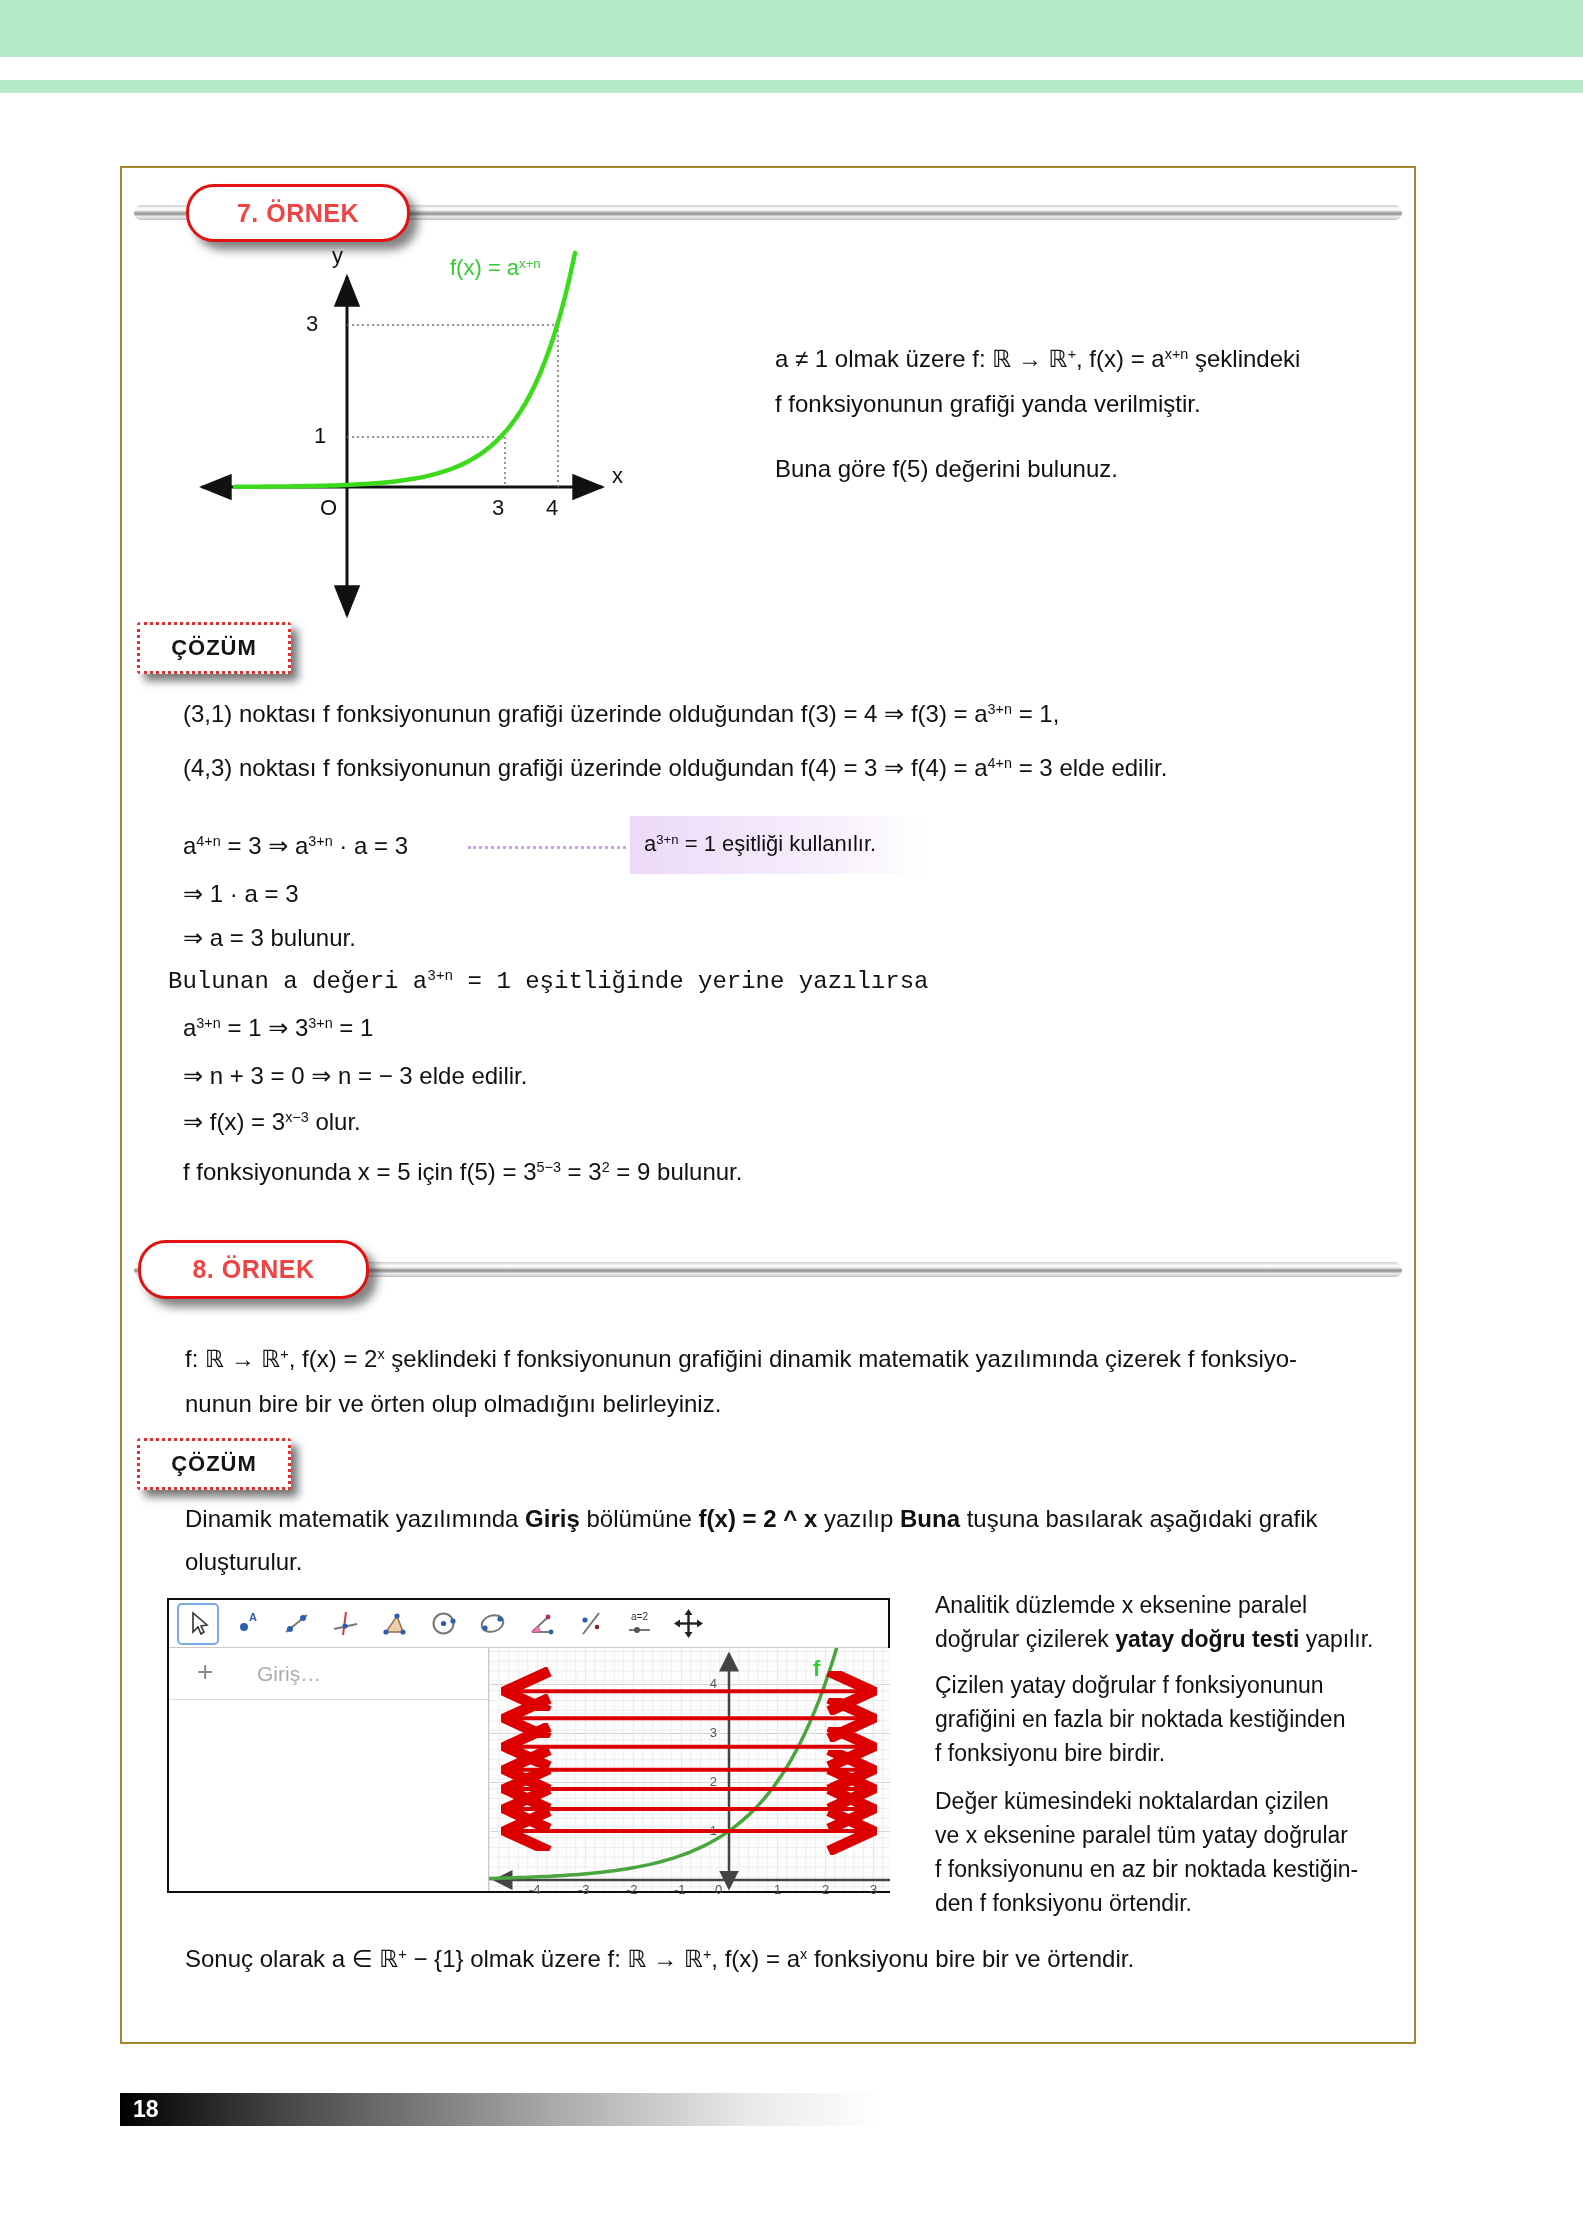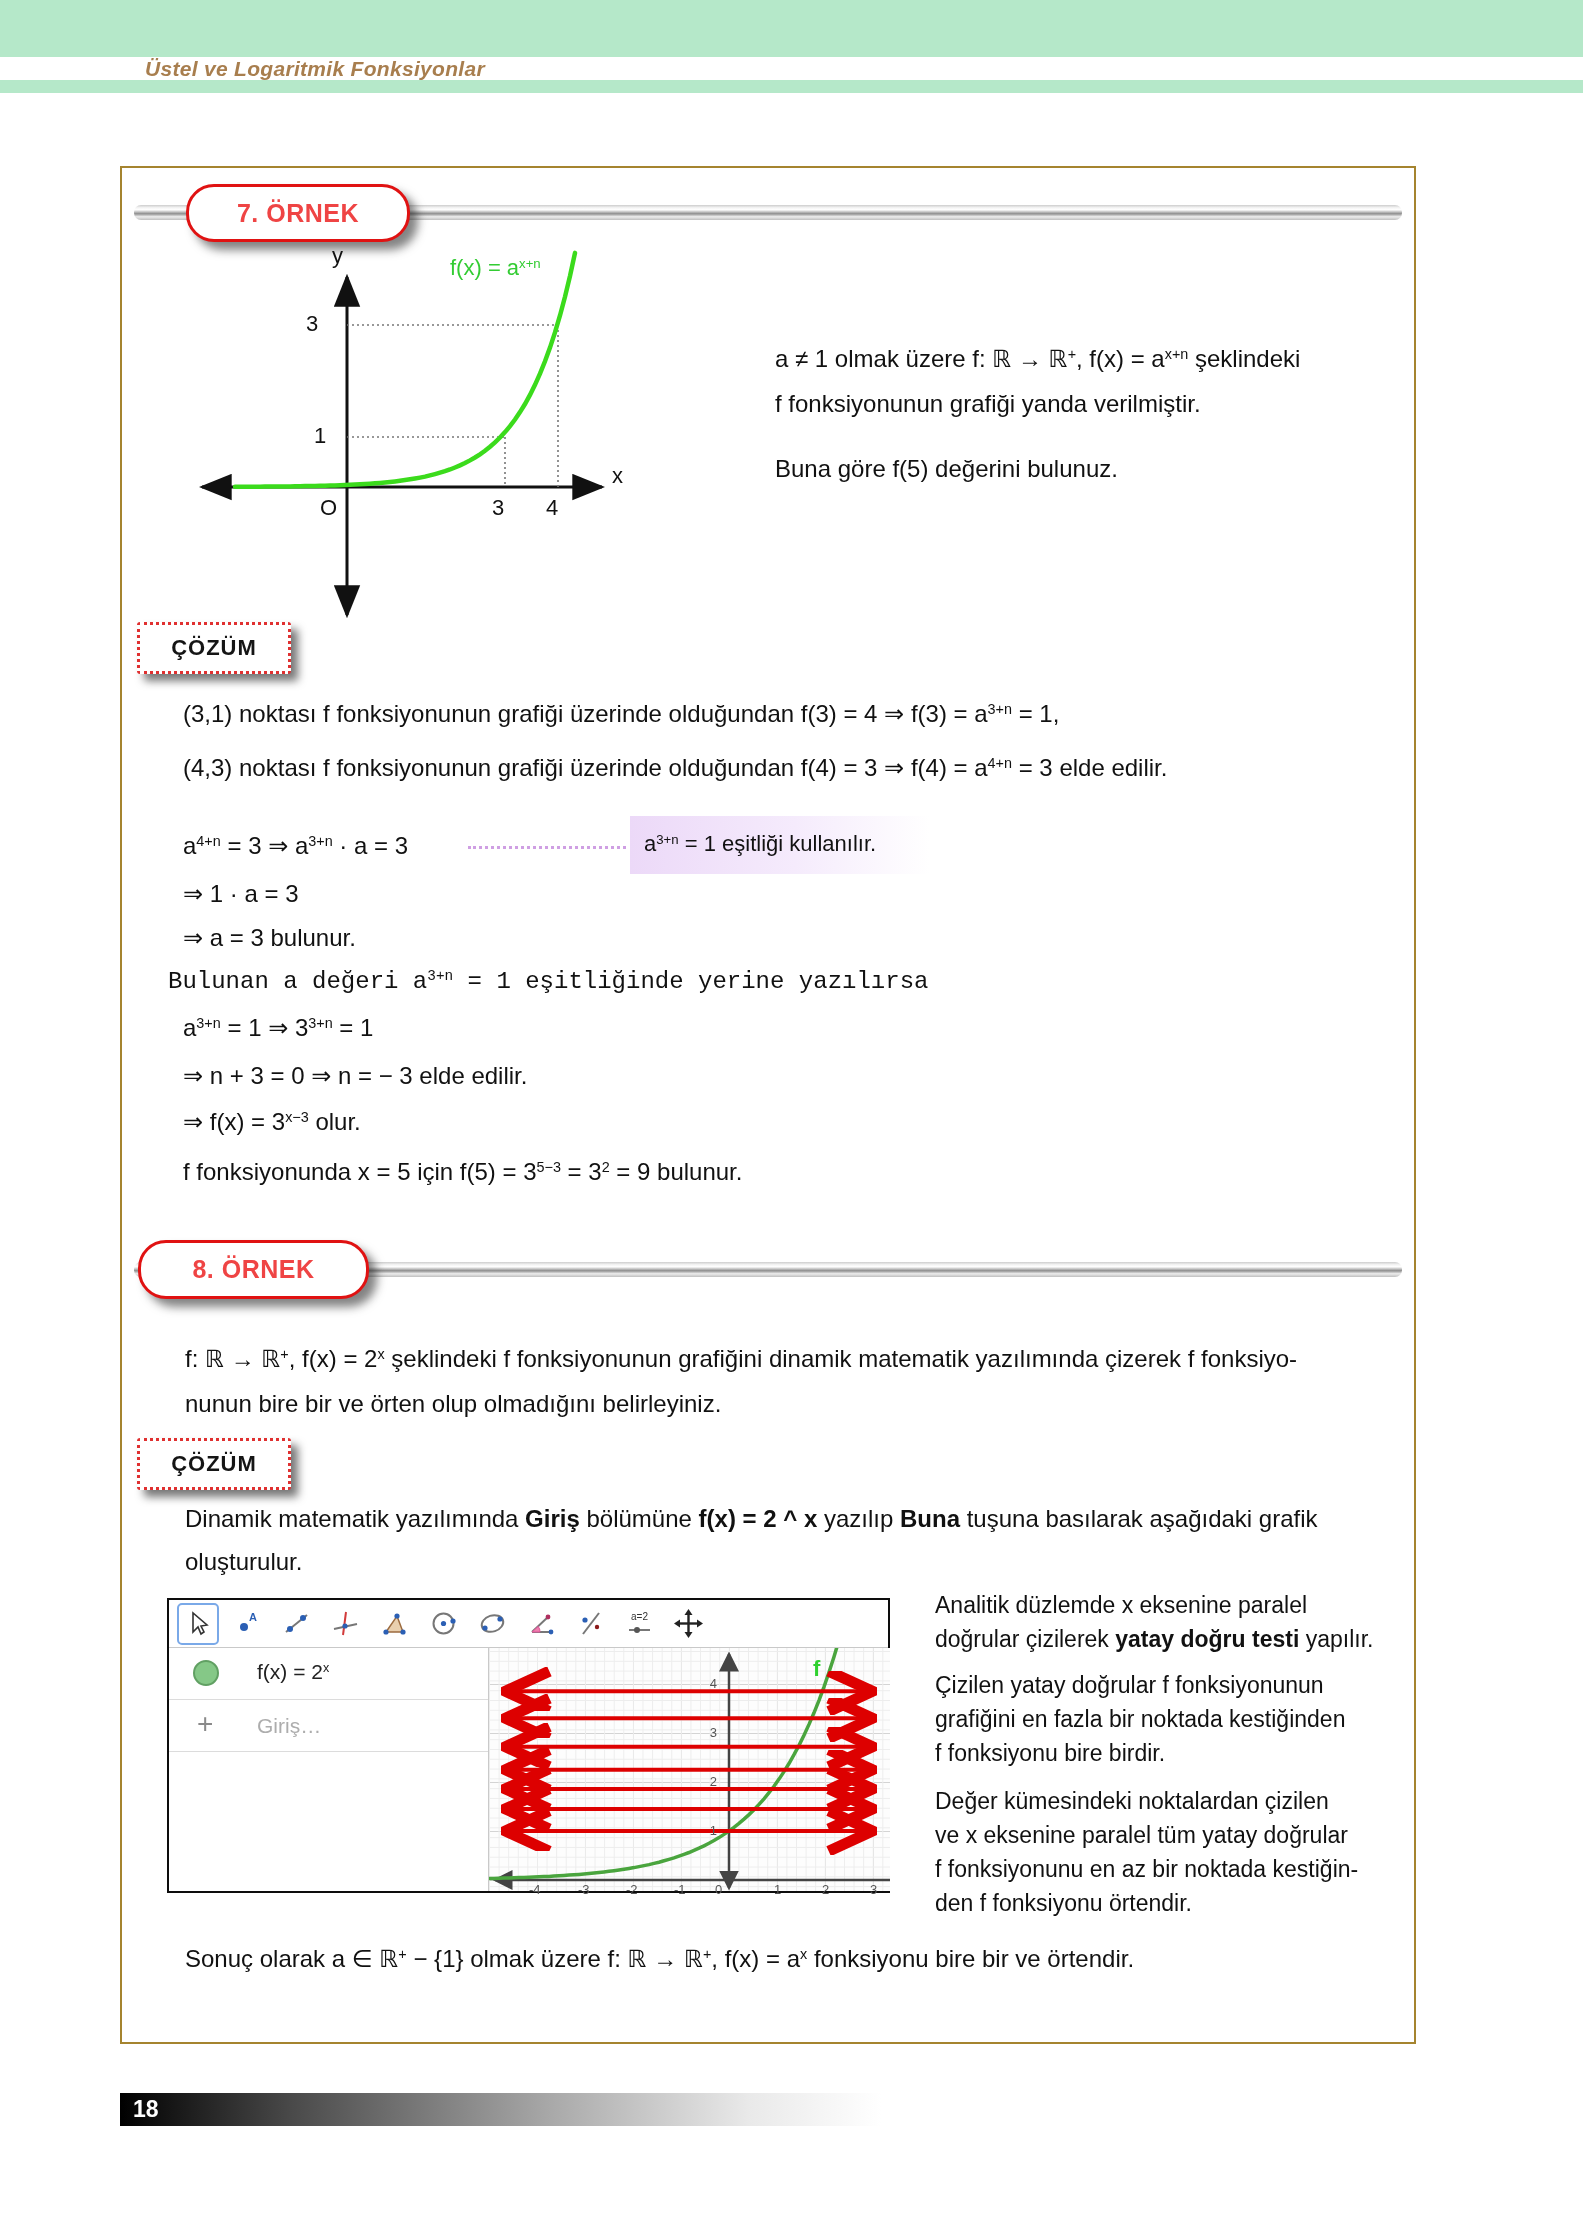--- a/index.html
+++ b/index.html
@@ -58,23 +58,20 @@
   .footer-bar{background:linear-gradient(90deg,#000 0%,#4a4a4a 22%,#a9a9a9 55%,#e9e9e9 80%,#fff 97%);
               display:flex;align-items:center;}
   .footer-bar span{color:#fff;font-weight:bold;font-size:23px;margin-left:13px;}
 </style>
 </head>
 <body>
 
 <div class="page">
 
   <div class="abs band" style="top:0;height:57px;"></div>
-  <div class="abs" style="left:0;top:57px;width:1583px;height:23px;background:#fff;">
-    <span class="abs hdr-title" style="left:145px;top:0;line-height:23px;">Üstel ve Logaritmik  Fonksiyonlar</span>
-  </div>
   <div class="abs band" style="top:80px;height:13px;"></div>
 
   <div class="abs frame"></div>
 
   <div class="abs rule" style="left:134px;top:205px;width:1268px;"></div>
   <div class="abs pill" style="left:186px;top:184px;width:218px;height:52px;">
     <span>7. ÖRNEK</span>
   </div>
 
   <div class="abs" style="left:140px;top:245px;width:520px;height:400px;">
@@ -222,24 +219,20 @@
               <polygon points="15.5,1 11.5,7 19.5,7"></polygon>
               <polygon points="15.5,30 11.5,24 19.5,24"></polygon>
               <polygon points="1,15.5 7,11.5 7,19.5"></polygon>
               <polygon points="30,15.5 24,11.5 24,19.5"></polygon>
             </g>
           </svg>
       </div>
     </div>
 
     <div class="gg-panel">
-      <div class="gg-row">
-        <div class="gg-bullet"></div>
-        <div class="gg-expr nowrap"><span>f(x) = 2</span><sup>x</sup></div>
-      </div>
       <div class="gg-row">
         <div class="gg-plus">+</div>
         <div class="gg-input">Giriş…</div>
       </div>
     </div>
 
     <div class="gg-graph">
       <svg width="401" height="243" viewBox="0 0 401 243" style="position:absolute;left:0;top:0;">
         <defs>
           <marker id="rah" viewBox="0 0 14 12" markerWidth="13" markerHeight="11" refX="12" refY="5.5" orient="auto-start-reverse">

